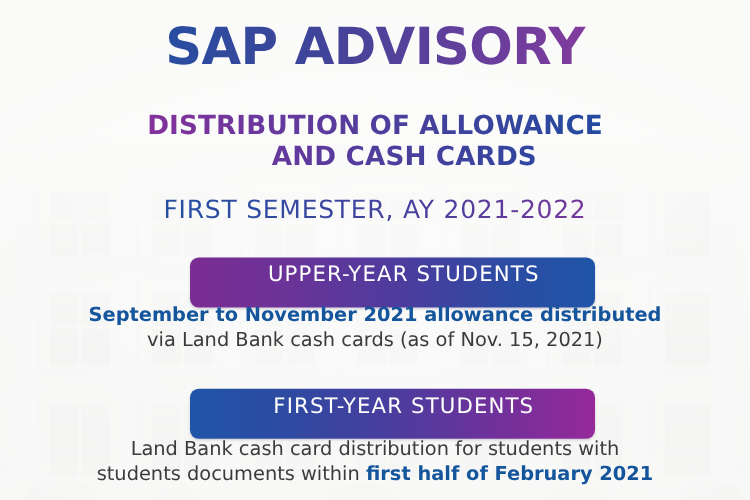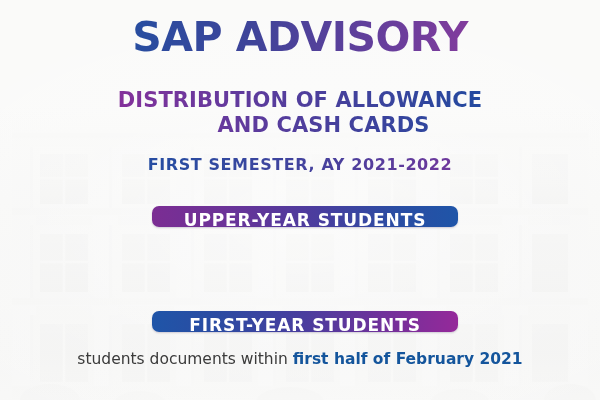--- a/index.html
+++ b/index.html
@@ -99,37 +99,38 @@
   }
   .subtitle .ln2 {
     display: block;
     margin-left: 47px;
   }
 
   .semester {
     position: absolute;
     left: 0; right: 0;
     top: 155px;
-    font-size: 16px;
-    font-weight: bold;
+    font-size: 20px;
+    font-weight: normal;
     letter-spacing: 0.6px;
     background-image: linear-gradient(90deg, #1d54a6 0%, #2a4ca1 30%, #4c3f9c 58%, #7c359c 82%, #9c2f9c 100%);
   }
 
   
   .badge {
     position: absolute;
-    height: 21px;
+    height: 40px;
     line-height: 29px;
     border-radius: 7px;
     color: #ffffff;
     font-size: 17px;
-    font-weight: bold;
+    font-weight: normal;
     letter-spacing: 0.9px;
     box-shadow: 0 1px 2px rgba(40,20,70,0.20);
+    padding-left: 18px;
   }
   .badge-upper {
     left: 152px;
     width: 306px;
     top: 206px;
     background-image: linear-gradient(90deg, #7b2d93 0%, #6b3398 24%, #4a3d9e 54%, #2a4da3 80%, #1f55a8 100%);
   }
   .badge-first {
     left: 152px;
     width: 306px;
@@ -314,21 +315,26 @@
 
     <div class="subtitle grad-text">
       <span class="ln1">DISTRIBUTION OF ALLOWANCE</span>
       <span class="ln2">AND CASH CARDS</span>
     </div>
 
     <div class="semester grad-text">FIRST SEMESTER, AY 2021-2022</div>
 
     <div class="badge badge-upper">UPPER-YEAR STUDENTS</div>
 
+    <div class="para para-upper">
+      <span class="line b-blue">September to November 2021 allowance distributed</span>
+      <span class="line plain">via Land Bank cash cards (as of Nov. 15, 2021)</span>
+    </div>
 
     <div class="badge badge-first">FIRST-YEAR STUDENTS</div>
 
     <div class="para para-first">
+      <span class="line plain">Land Bank cash card distribution for students with</span>
       <span class="line"><span class="plain">students documents within </span><span class="b-blue">first half of February 2021</span></span>
     </div>
 
   </div>
 </div>
 
 </body></html>

